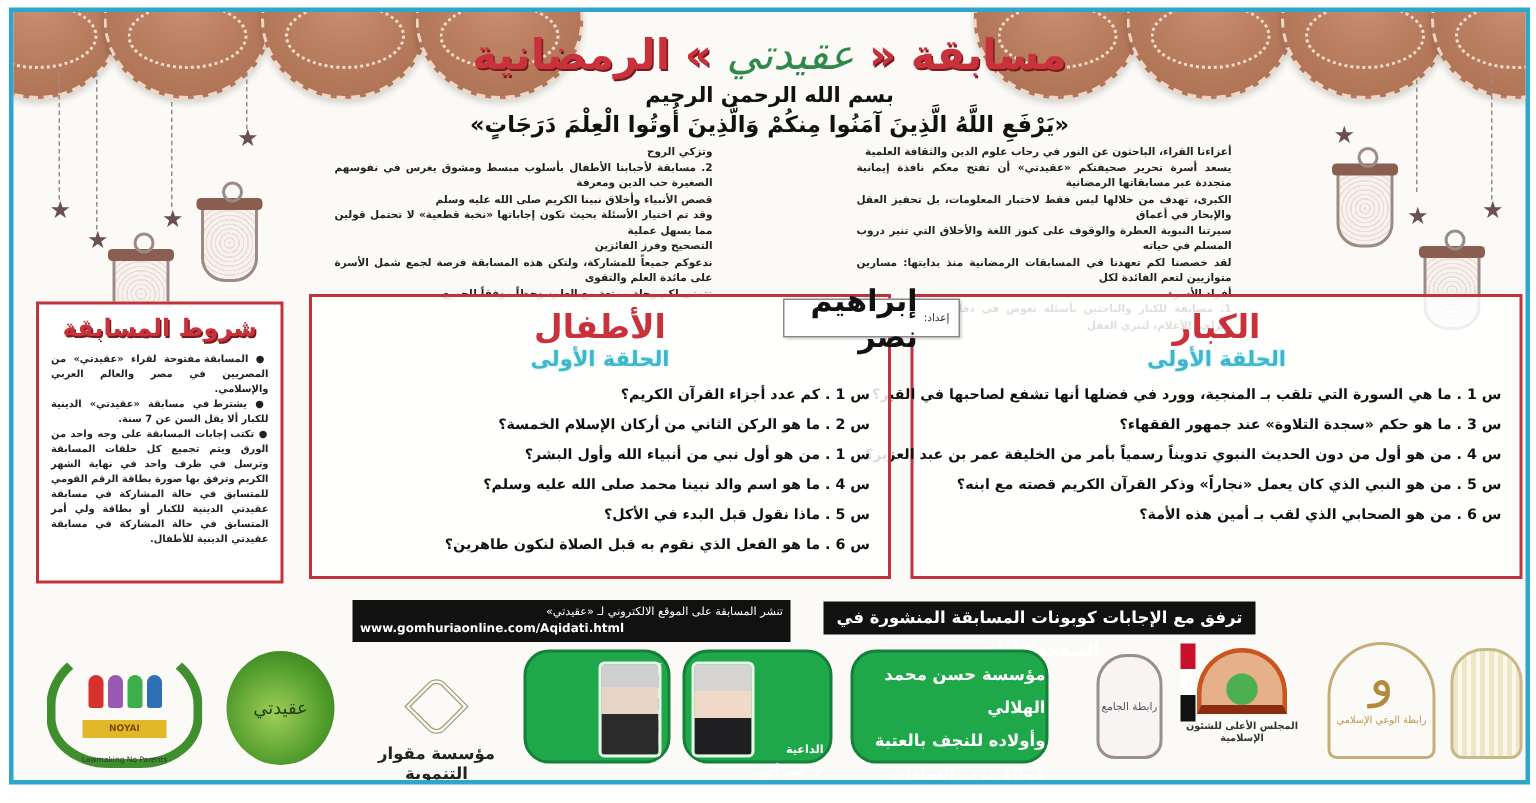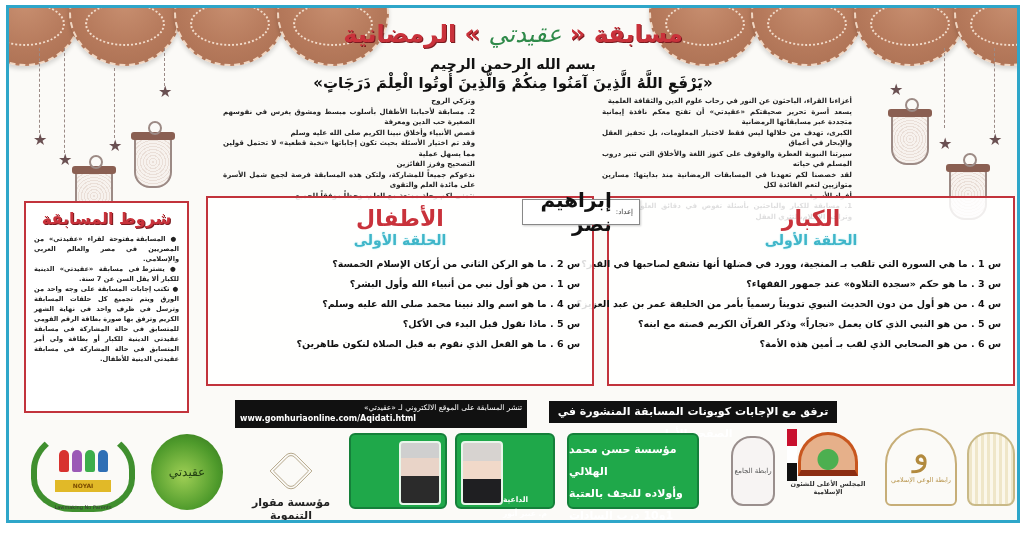--- a/index.html
+++ b/index.html
@@ -38,21 +38,21 @@
   }
   .lantern::after {
     content: ""; position: absolute; left: 12px; top: -17px; width: 10px; height: 10px;
     border: 2px solid #9c8a85; border-radius: 50%;
   }
 
   
   .title {
     position: absolute; left: 0; right: 0; top: 12px; text-align: center;
     direction: rtl; font-family: "DejaVu Sans", sans-serif; font-weight: bold;
-    font-size: 24px; color: #c9323b; text-shadow: 1px 1px 0 #7a1a1f;
+    font-size: 28px; color: #c9323b; text-shadow: 1px 1px 0 #7a1a1f;
   }
   .title .brand { color: #2f8a4a; font-family: "DejaVu Serif", serif; font-style: italic; text-shadow: none; font-weight: normal; }
   .basmala {
     position: absolute; left: 0; right: 0; top: 48px; text-align: center; direction: rtl;
     font-weight: bold; font-size: 14px; color: #111;
   }
   .verse {
     position: absolute; left: 0; right: 0; top: 66px; text-align: center; direction: rtl;
     font-weight: bold; font-size: 15px; color: #111;
   }
@@ -78,41 +78,41 @@
 
   .prepared {
     position: absolute; left: 513px; top: 191px; width: 118px; height: 26px;
     border: 1px solid #888; background: #fff; direction: rtl; display: flex;
     align-items: center; padding: 0 6px; gap: 4px; box-shadow: 1px 1px 2px rgba(0,0,0,.2);
   }
   .prepared .lbl { font-size: 7px; color: #333; }
   .prepared .name { font-size: 20px; font-weight: bold; color: #111; }
 
   .rules {
-    position: absolute; left: 15px; top: 193px; width: 165px; height: 212px;
+    position: absolute; left: 15px; top: 193px; width: 165px; height: 188px;
     border: 2px solid #c2333c; direction: rtl; padding: 6px 8px; background: #fff;
   }
   .rules-title { text-align: center; color: #c9323b; font-weight: bold; font-size: 16px; text-shadow: 1px 1px 0 #7a1a1f; margin-bottom: 6px; }
   .rules-list { list-style: none; }
   .rules-list li { font-size: 6.6px; line-height: 10px; color: #222; font-weight: bold; text-align: justify; }
   .rules-list li::before { content: "● "; }
 
   
   .bar {
     position: absolute; background: #111; color: #fff; direction: rtl;
   }
   .bar-url { left: 226px; top: 392px; width: 292px; height: 28px; padding: 2px 5px; }
   .bar-url .l1 { font-size: 7.5px; line-height: 11px; }
   .bar-url .l2 { font-size: 8px; line-height: 11px; direction: ltr; text-align: left; font-weight: bold; }
   .bar-coupon { left: 540px; top: 393px; width: 288px; height: 22px; text-align: center; font-size: 11px; font-weight: bold; line-height: 22px; }
 
   
   .green {
-    position: absolute; background: #1fa84a; border-radius: 6px; border: 2px solid #15803a; color: #fff;
-    direction: rtl; font-weight: bold; text-align: left;
+    position: absolute; background: #1fa84a; border-radius: 17px; border: 2px solid #15803a; color: #fff;
+    direction: rtl; font-weight: bold; text-align: right;
   }
   .green.sponsor1 { left: 558px; top: 425px; width: 132px; height: 76px; font-size: 11px; line-height: 22px; padding-top: 4px; }
   .green.sponsor2 { left: 446px; top: 425px; width: 100px; height: 76px; }
   .green.sponsor3 { left: 340px; top: 425px; width: 98px; height: 76px; }
   .photo {
     position: absolute; top: 6px; width: 42px; height: 64px; border-radius: 4px; border: 2px solid #e8f6ea;
     background: linear-gradient(#d7d3d0 0 30%, #f1d9c9 30% 60%, #1f1f22 60%);
   }
   .sponsor2 .photo { left: 4px; }
   .sponsor2 .cap { position: absolute; right: 4px; top: 22px; width: 46px; font-size: 7.5px; line-height: 14px; margin-top: 36px; }
@@ -213,21 +213,21 @@
   <div class="lantern" style="left:940px; top:160px"></div>
 
   <div class="title">
     <span>مسابقة «</span>
     <span class="brand">عقيدتي</span>
     <span>» الرمضانية</span>
   </div>
   <div class="basmala">بسم الله الرحمن الرحيم</div>
   <div class="verse">«يَرْفَعِ اللَّهُ الَّذِينَ آمَنُوا مِنكُمْ وَالَّذِينَ أُوتُوا الْعِلْمَ دَرَجَاتٍ»</div>
 
-  <div class="intro" style="left:593px; width:250px">
+  <div class="intro" style="left:562px; width:250px">
     <p>أعزاءنا القراء، الباحثون عن النور في رحاب علوم الدين والثقافة العلمية</p>
     <p>يسعد أسرة تحرير صحيفتكم «عقيدتي» أن تفتح معكم نافذة إيمانية متجددة عبر مسابقاتها الرمضانية</p>
     <p>الكبرى، تهدف من خلالها ليس فقط لاختبار المعلومات، بل تحفيز العقل والإبحار في أعماق</p>
     <p>سيرتنا النبوية العطرة والوقوف على كنوز اللغة والأخلاق التي تنير دروب المسلم في حياته</p>
     <p>لقد خصصنا لكم تعهدنا في المسابقات الرمضانية منذ بدايتها: مسارين متوازيين لتعم الفائدة لكل</p>
     <p>أفراد الأسرة</p>
     <p>1. مسابقة للكبار والباحثين بأسئلة تغوص في دقائق العلوم الشرعية وتراجم الأعلام، لتثري العقل</p>
   </div>
   <div class="intro" style="left:214px; width:252px">
     <p>وتزكي الروح</p>
@@ -248,20 +248,21 @@
       <li>س 4 . من هو أول من دون الحديث النبوي تدويناً رسمياً بأمر من الخليفة عمر بن عبد العزيز؟</li>
       <li>س 5 . من هو النبي الذي كان يعمل «نجاراً» وذكر القرآن الكريم قصته مع ابنه؟</li>
       <li>س 6 . من هو الصحابي الذي لقب بـ أمين هذه الأمة؟</li>
     </ul>
   </div>
 
   <div class="qbox" style="left:197px; top:188px; width:388px; height:190px">
     <div class="qbox-title">الأطفال</div>
     <div class="qbox-sub">الحلقة الأولى</div>
     <ul class="qlist">
+      <li>س 1 . كم عدد أجزاء القرآن الكريم؟</li>
       <li>س 2 . ما هو الركن الثاني من أركان الإسلام الخمسة؟</li>
       <li>س 1 . من هو أول نبي من أنبياء الله وأول البشر؟</li>
       <li>س 4 . ما هو اسم والد نبينا محمد صلى الله عليه وسلم؟</li>
       <li>س 5 . ماذا نقول قبل البدء في الأكل؟</li>
       <li>س 6 . ما هو الفعل الذي نقوم به قبل الصلاة لنكون طاهرين؟</li>
     </ul>
   </div>
 
   <div class="prepared">
     <span class="lbl">إعداد:</span>

